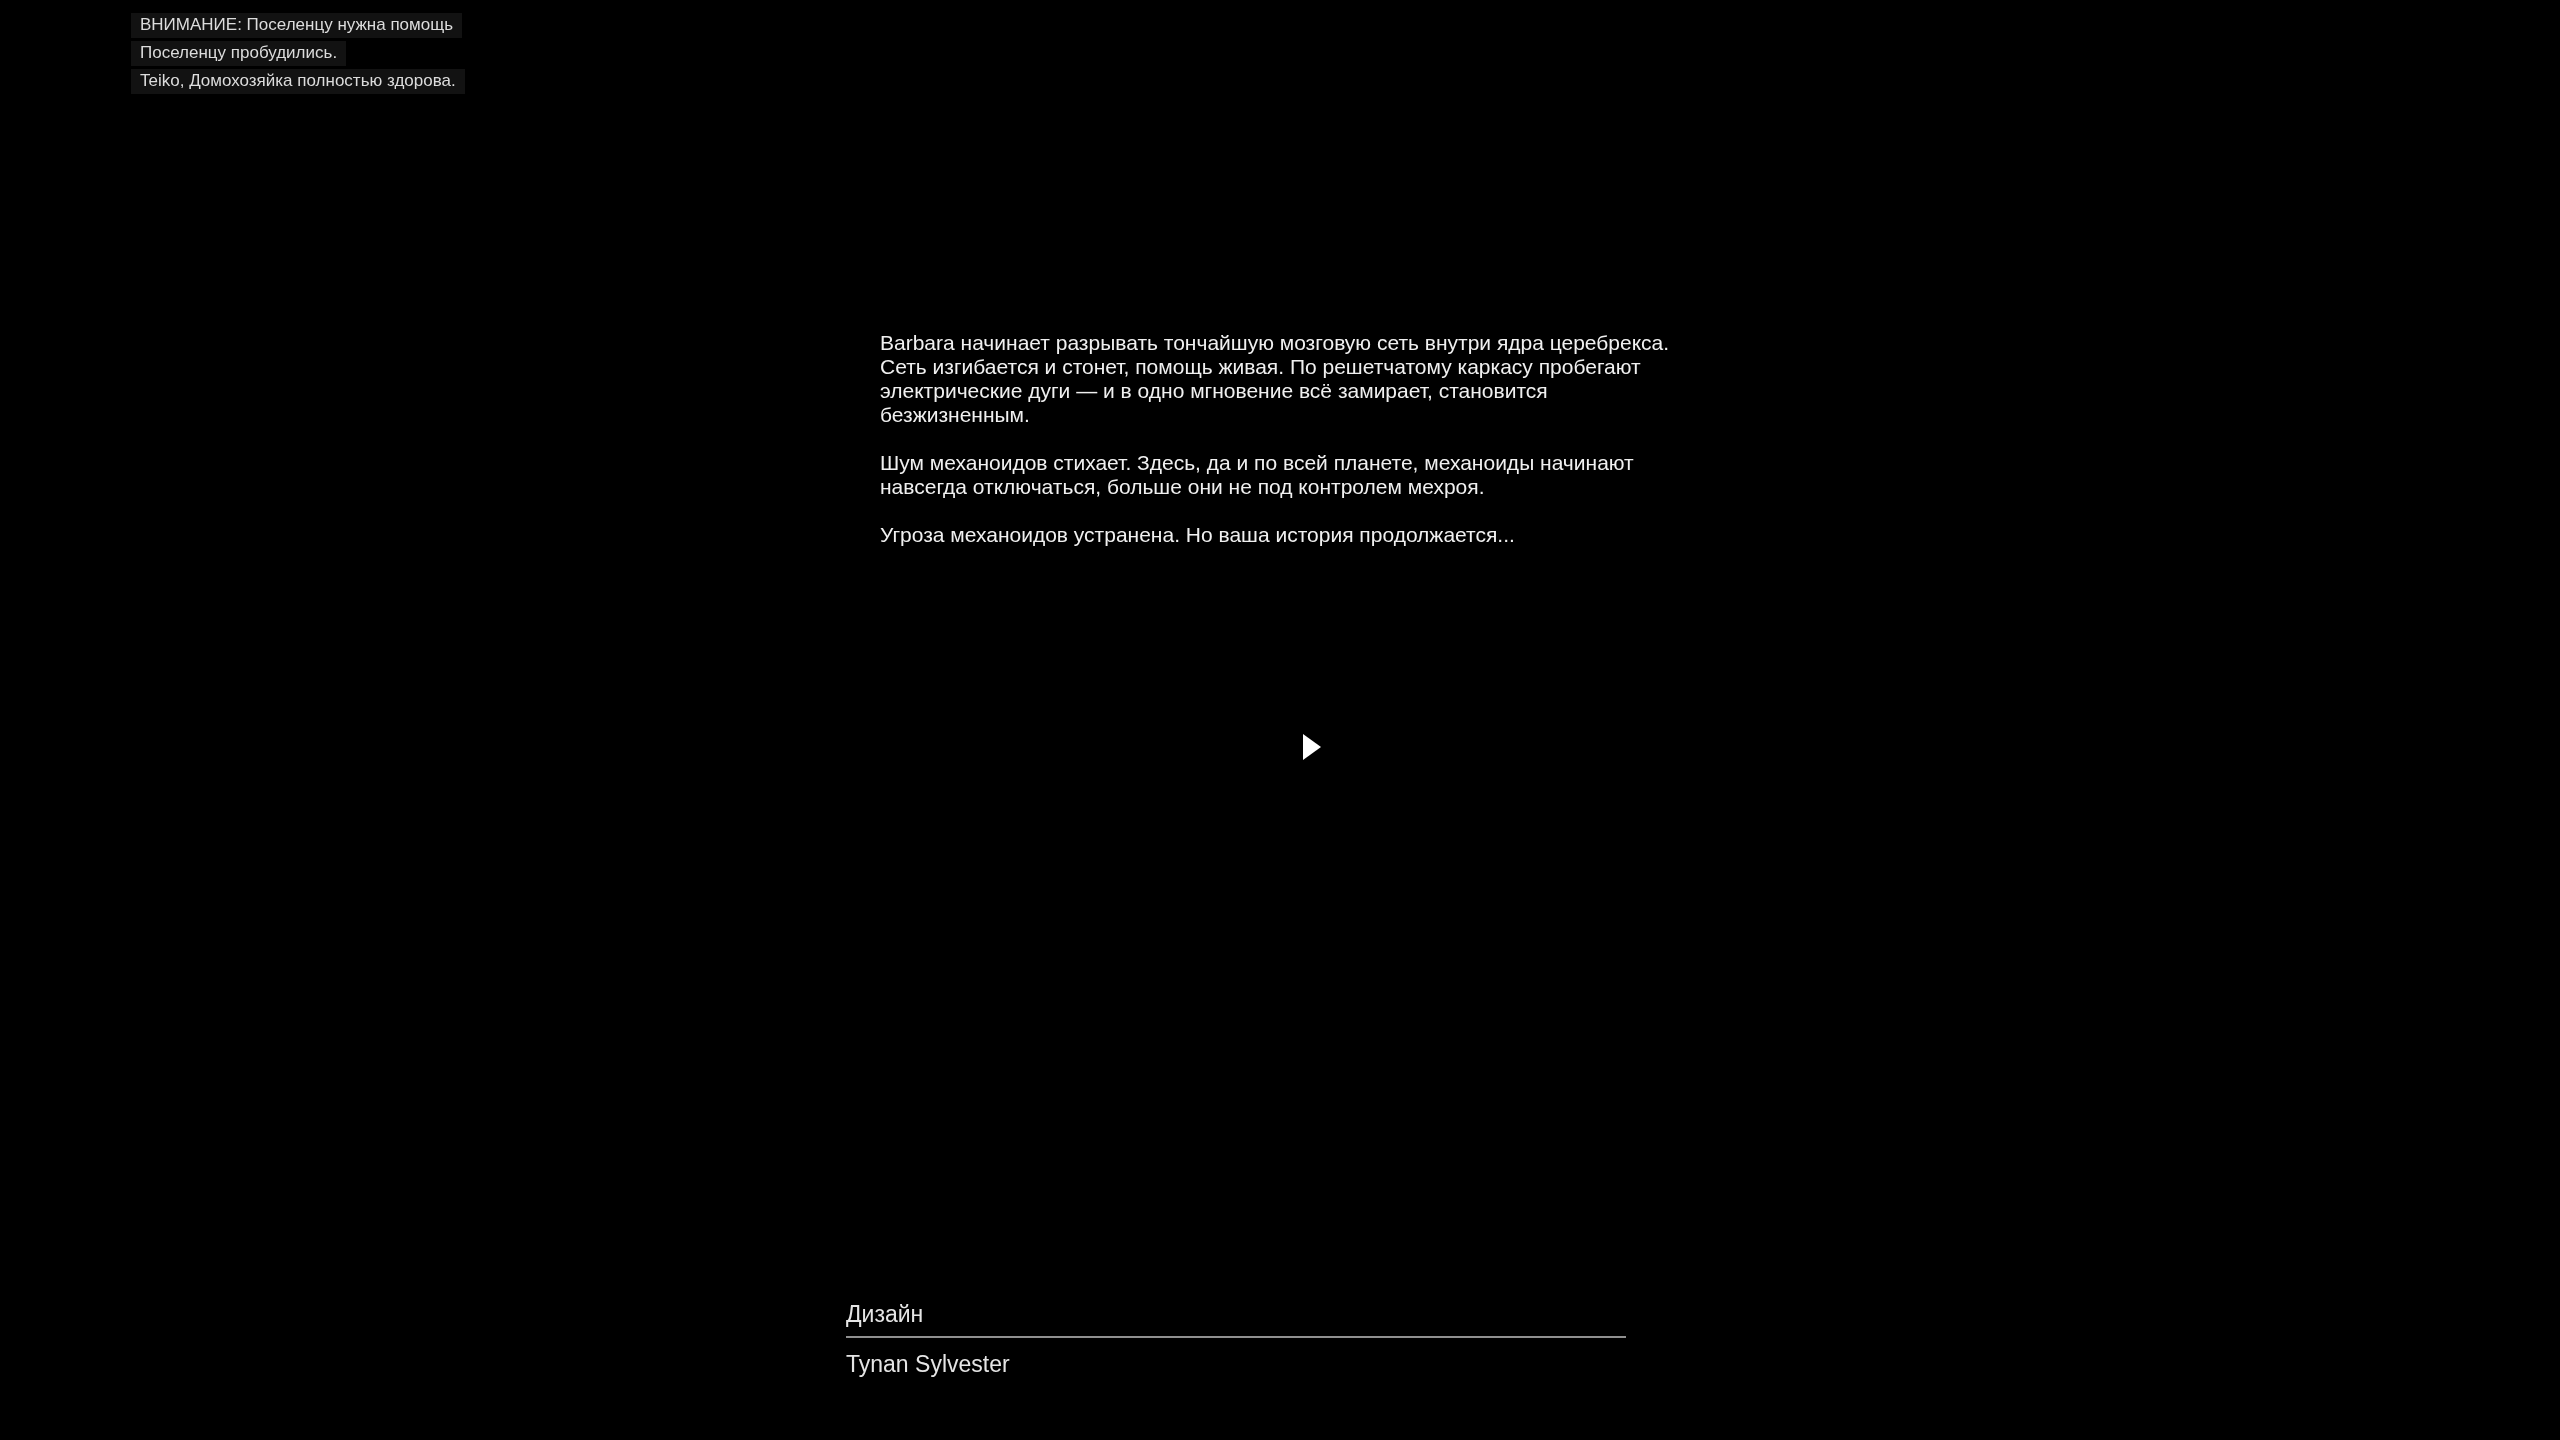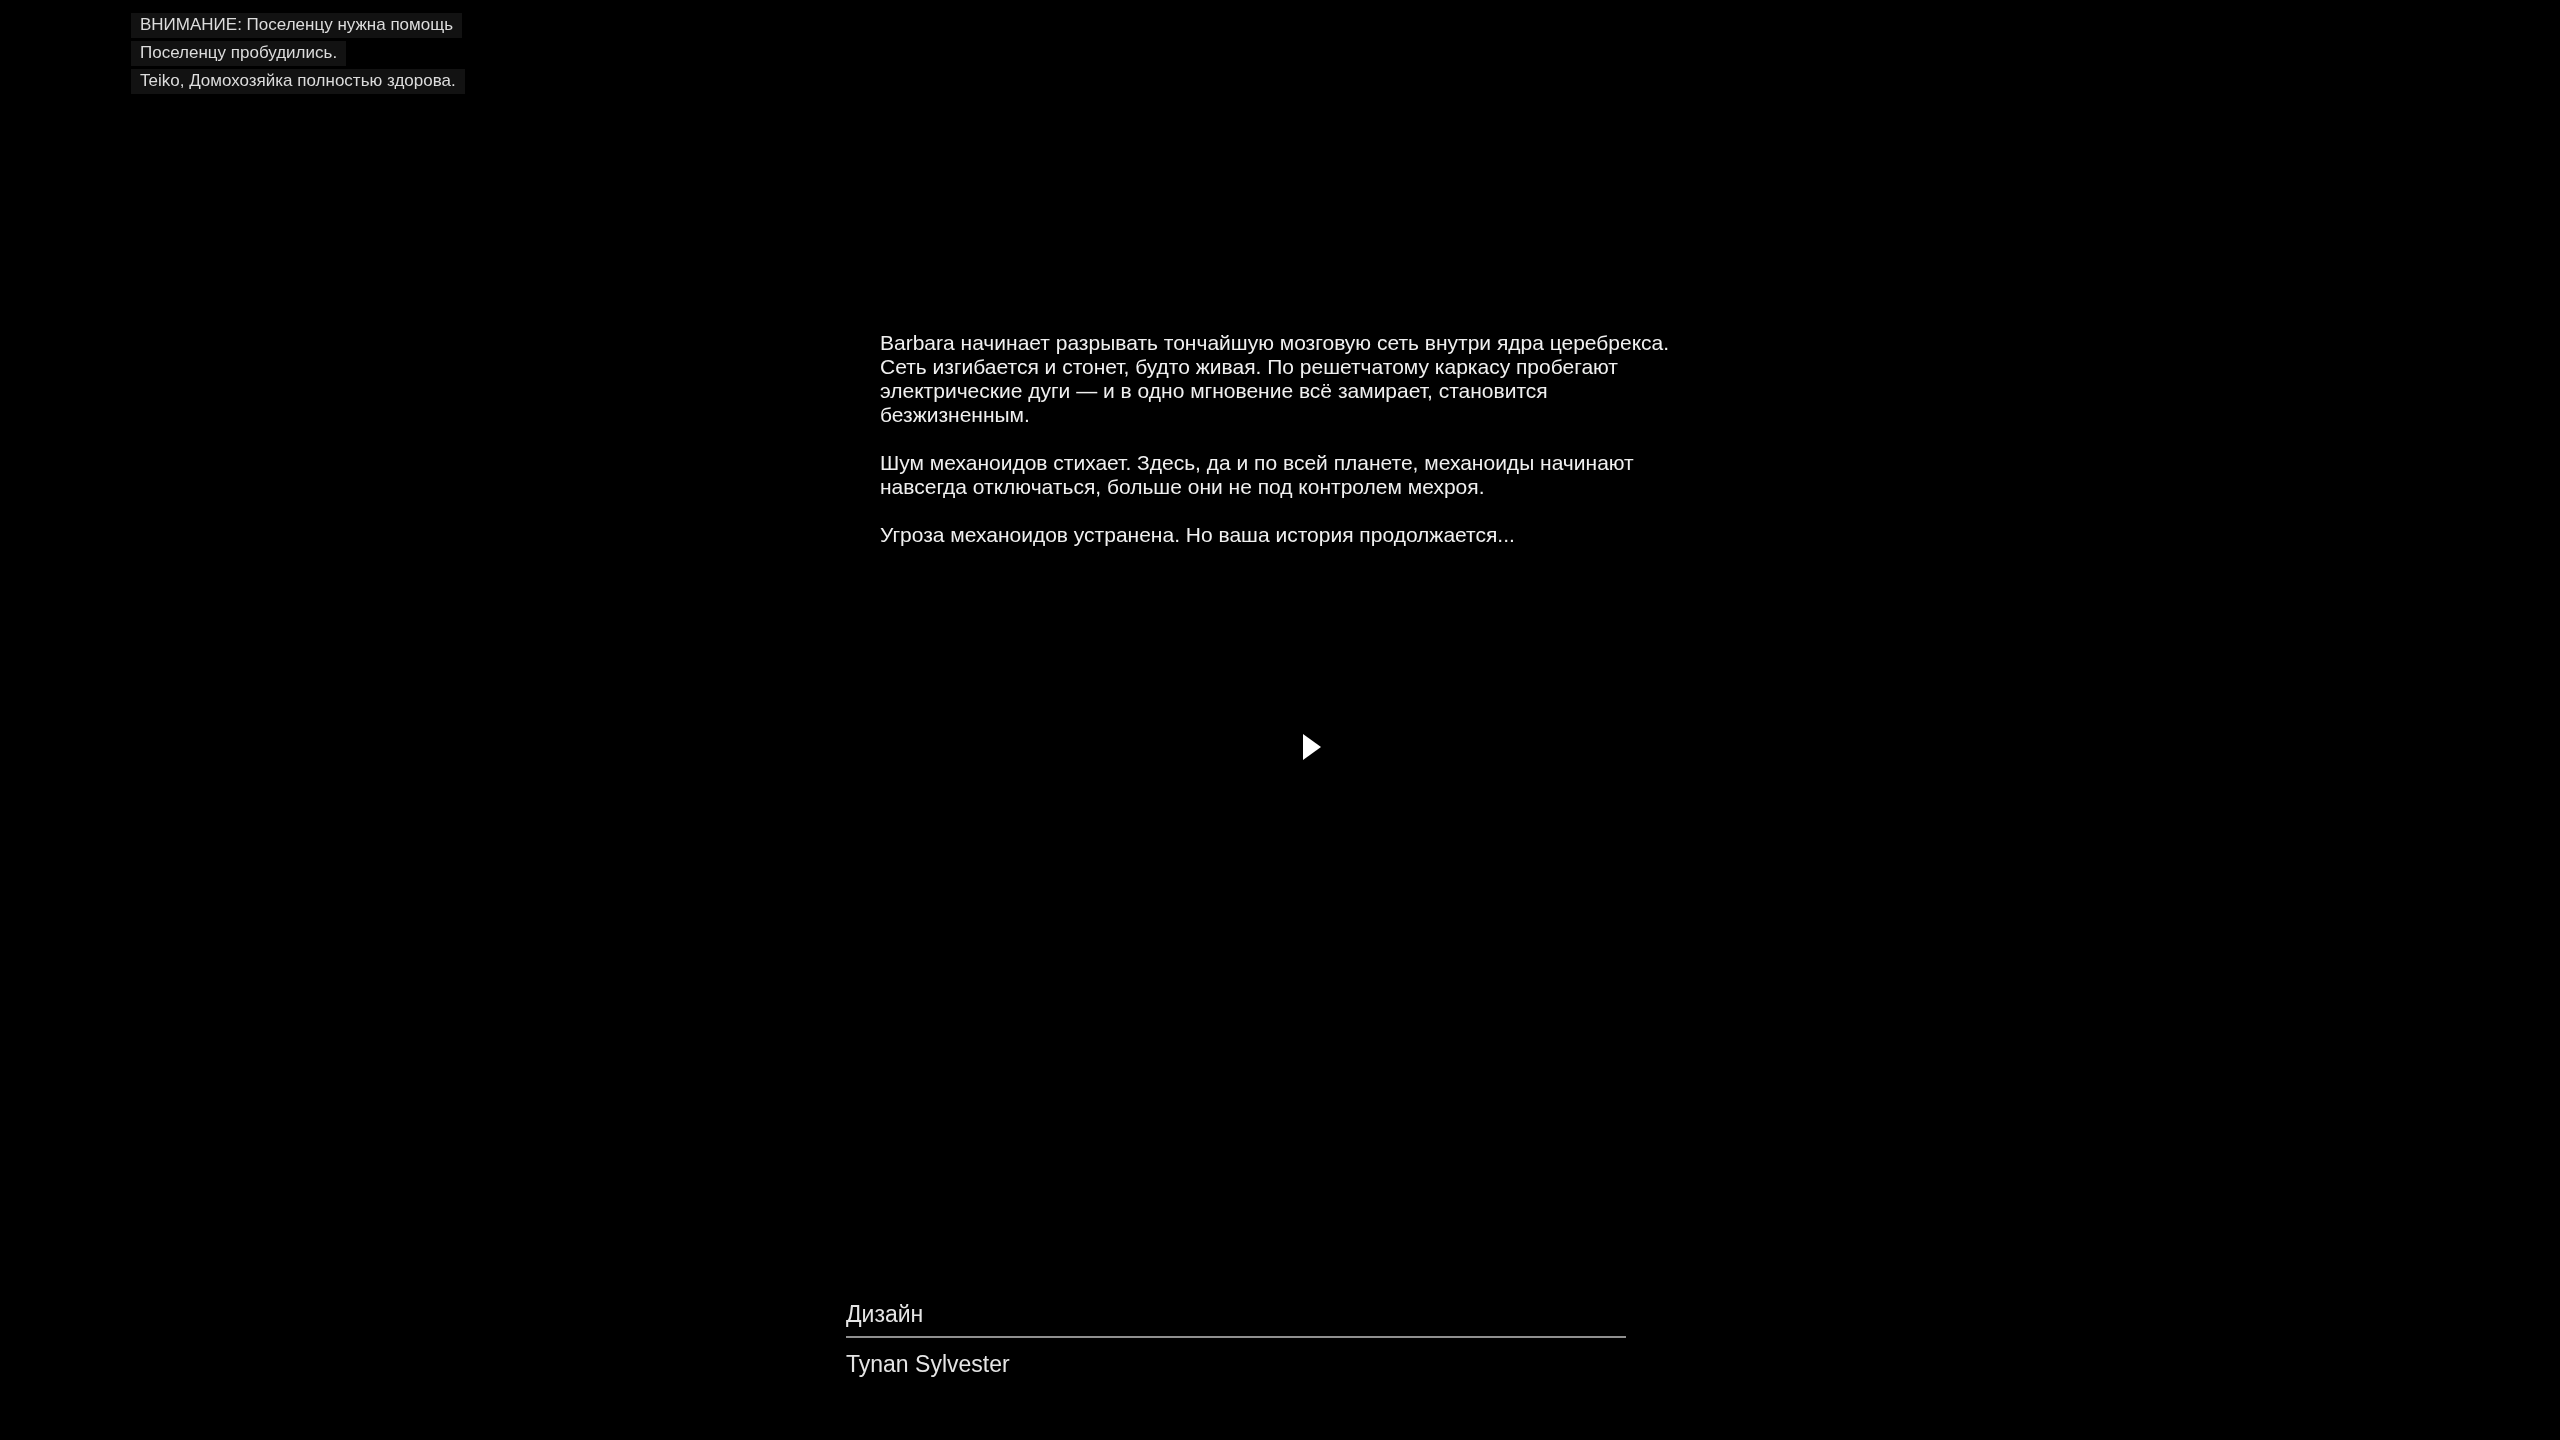--- a/index.html
+++ b/index.html
@@ -91,21 +91,21 @@
 
 <div class="screen">
 
   <div class="messages">
     <div class="message-chip">ВНИМАНИЕ: Поселенцу нужна помощь</div>
     <div class="message-chip">Поселенцу пробудились.</div>
     <div class="message-chip">Teiko, Домохозяйка полностью здорова.</div>
   </div>
 
   <div class="story">
-    <p>Barbara начинает разрывать тончайшую мозговую сеть внутри ядра церебрекса. Сеть изгибается и стонет, будто живая. По решетчатому каркасу пробегают электрические дуги — и в одно мгновение всё замирает, становится безжизненным.</p>
+    <p>Barbara начинает разрывать тончайшую мозговую сеть внутри ядра церебрекса. Сеть изгибается и стонет, помощь живая. По решетчатому каркасу пробегают электрические дуги — и в одно мгновение всё замирает, становится безжизненным.</p>
     <p>Шум механоидов стихает. Здесь, да и по всей планете, механоиды начинают навсегда отключаться, больше они не под контролем мехроя.</p>
     <p>Угроза механоидов устранена. Но ваша история продолжается...</p>
   </div>
 
   <div class="credits">
     <div class="credits-title">Дизайн</div>
     <hr class="credits-divider">
     <div class="credits-name">Tynan Sylvester</div>
   </div>
 

